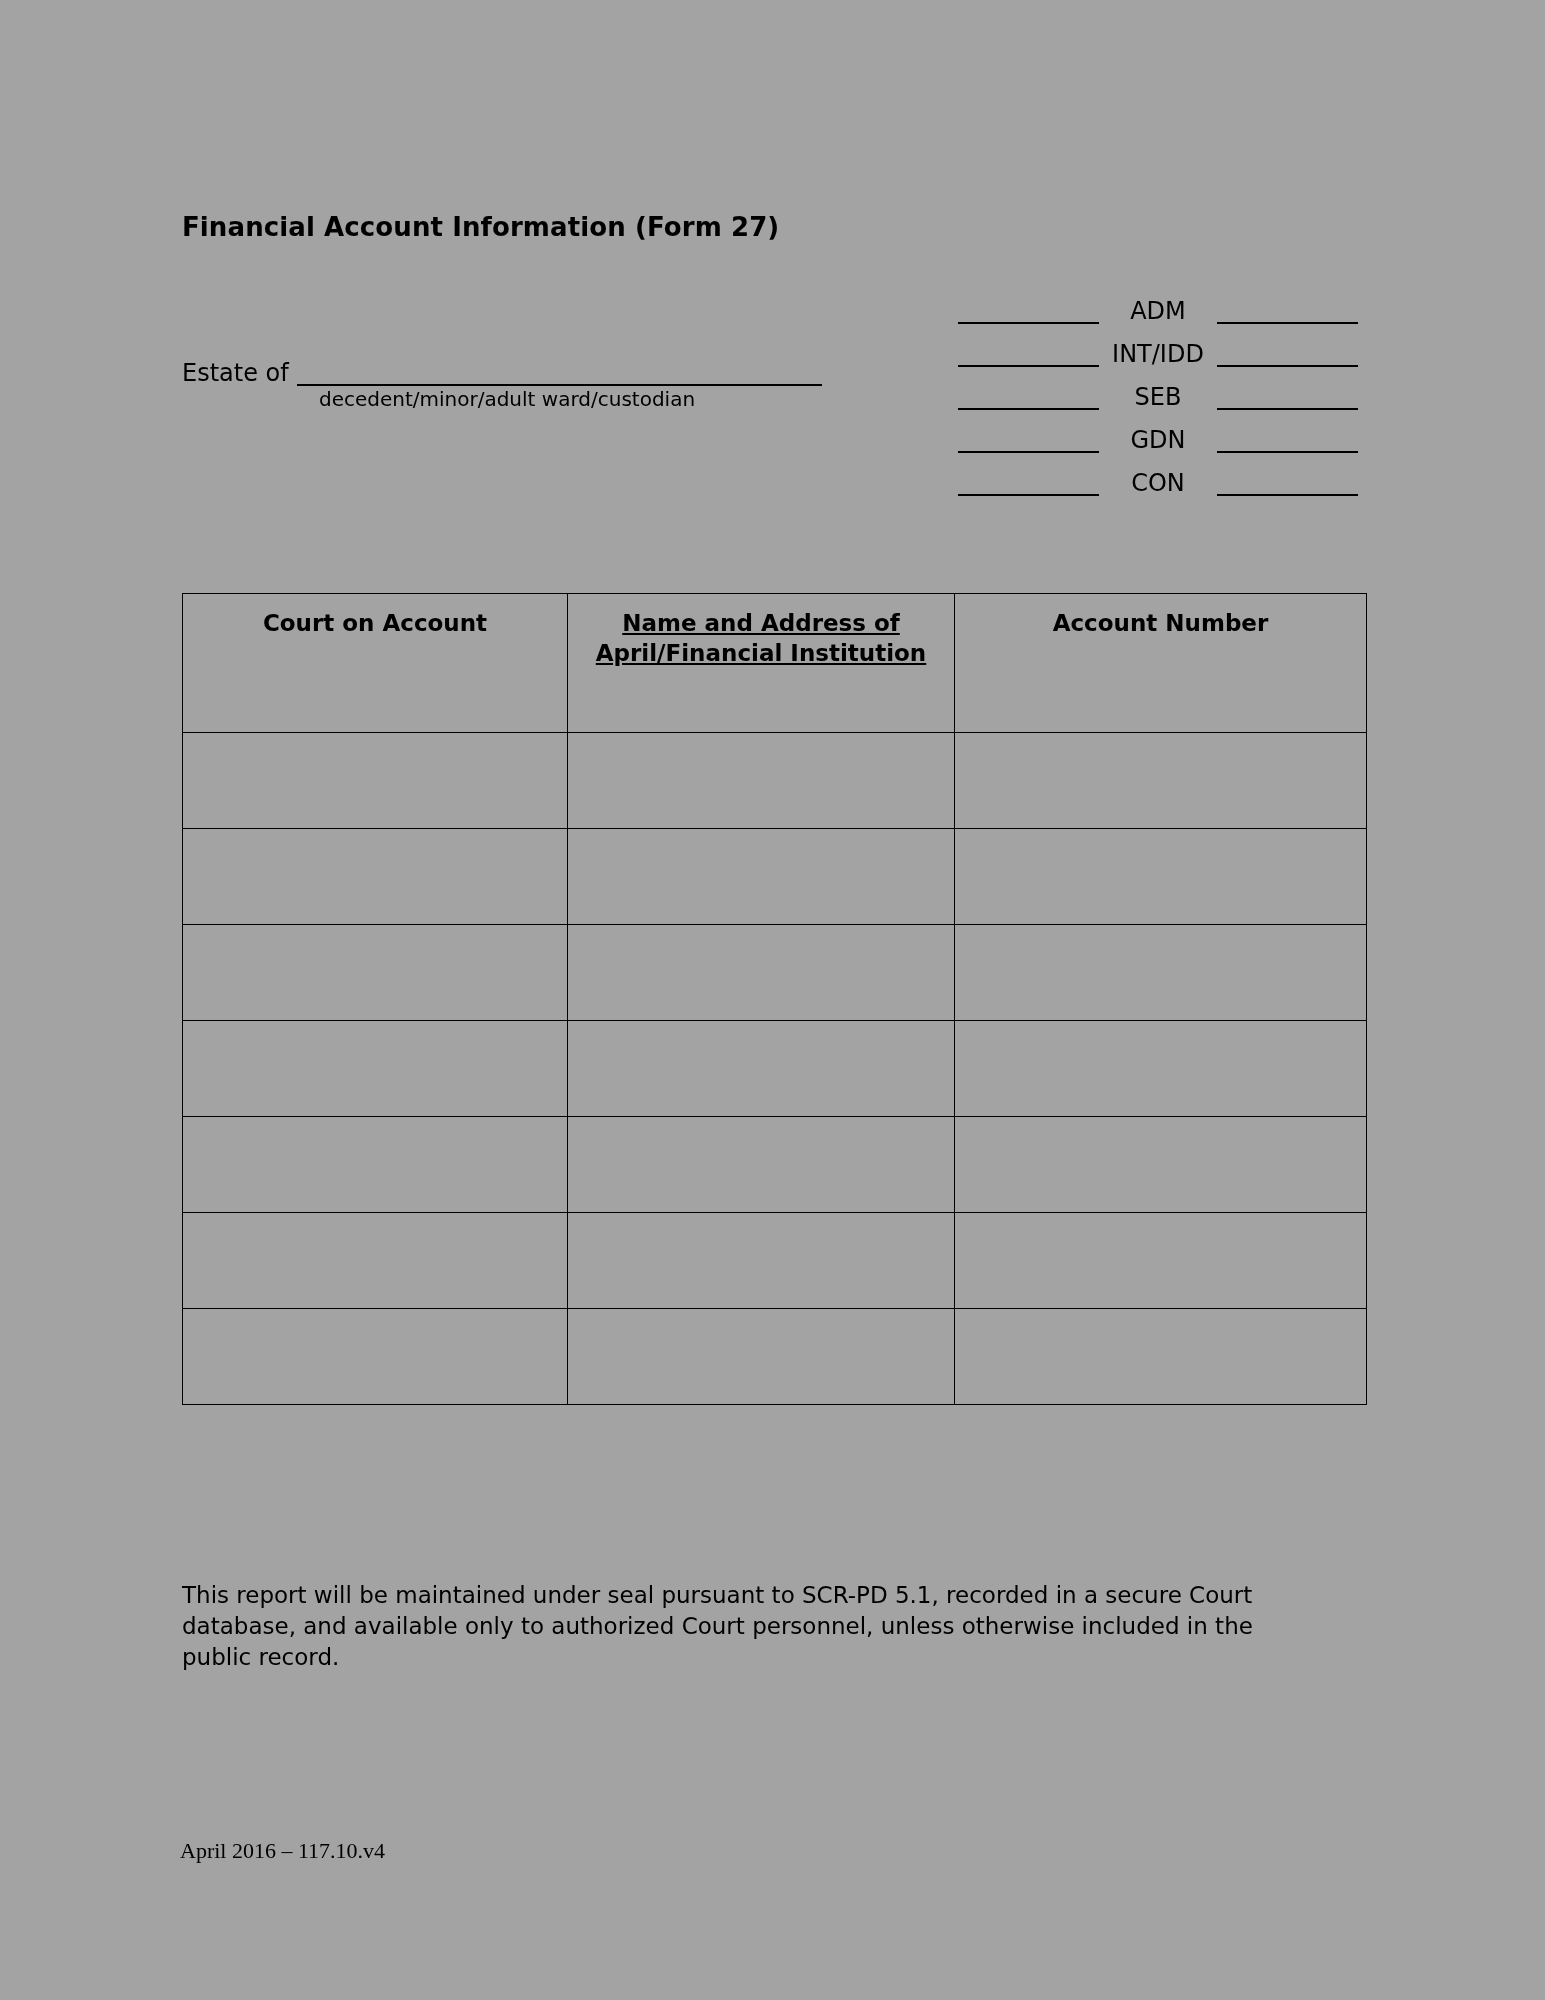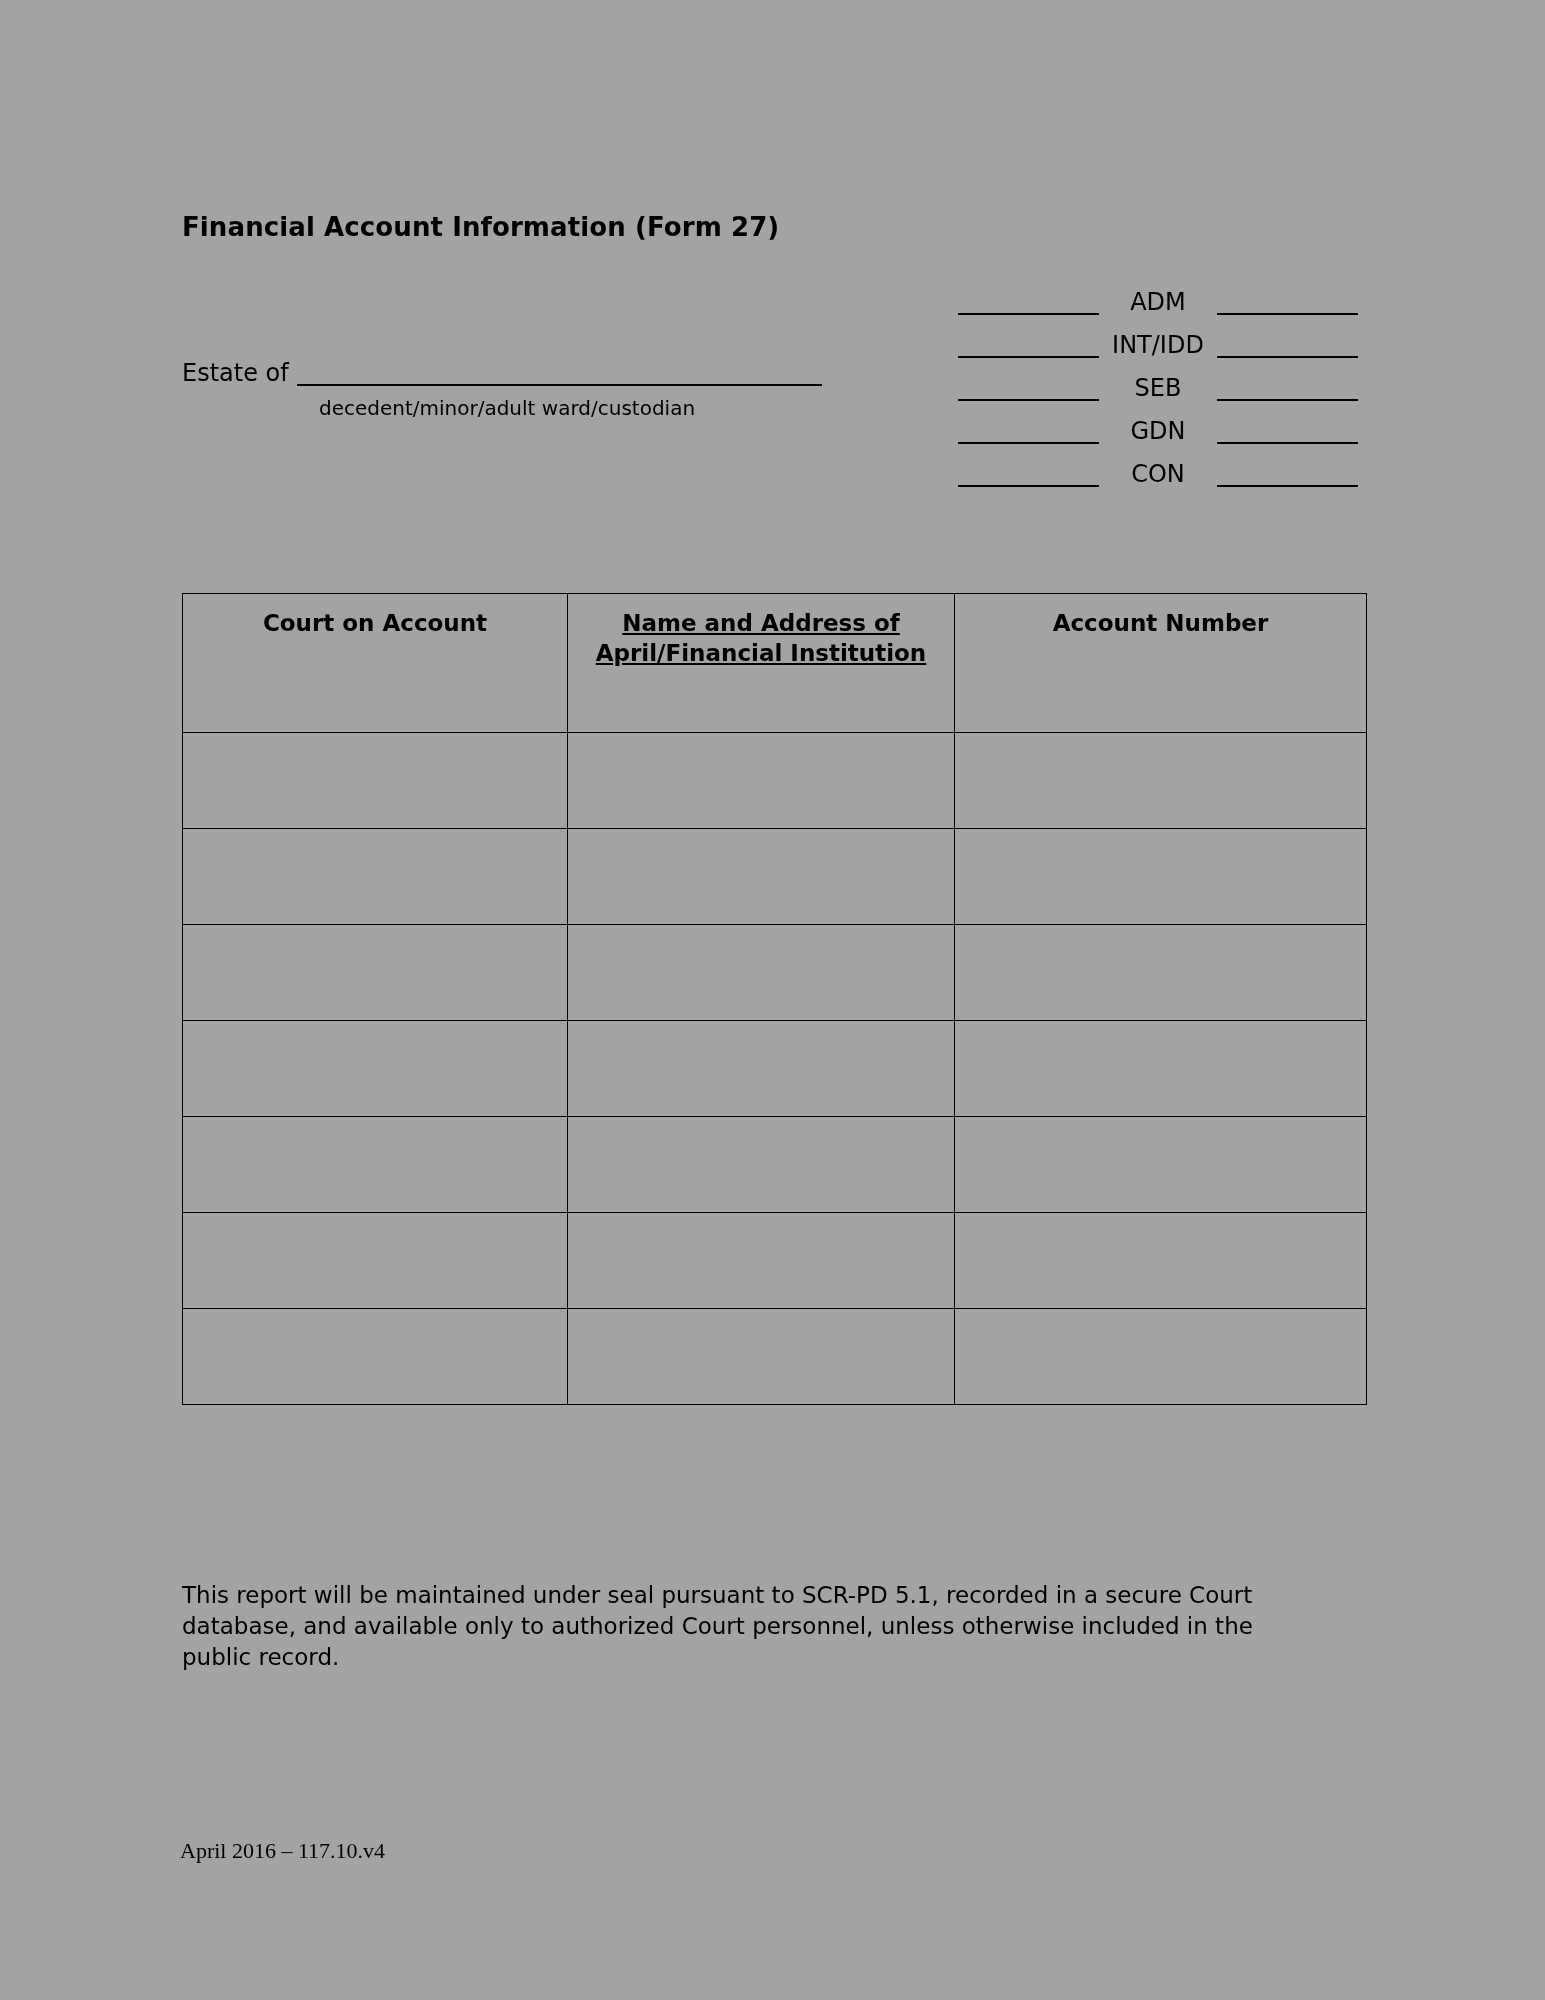--- a/index.html
+++ b/index.html
@@ -49,33 +49,33 @@
   .estate-label {
     white-space: nowrap;
     padding-right: 8px;
   }
   .estate-fill {
     flex: 1;
     border-bottom: 2px solid #000;
     height: 26px;
   }
   .estate-caption {
-    margin-top: 10px;
+    margin-top: 1px;
     margin-left: 100px;
     width: 450px;
     text-align: center;
     font-size: 20px;
     white-space: nowrap;
   }
 
   
   .codes-block {
     position: absolute;
     left: 958px;
-    top: 272px;
+    top: 281px;
     width: 400px;
   }
   .code-row {
     display: flex;
     align-items: flex-end;
     height: 43px;
   }
   .code-line {
     flex: 1;
     border-bottom: 2px solid #000;

